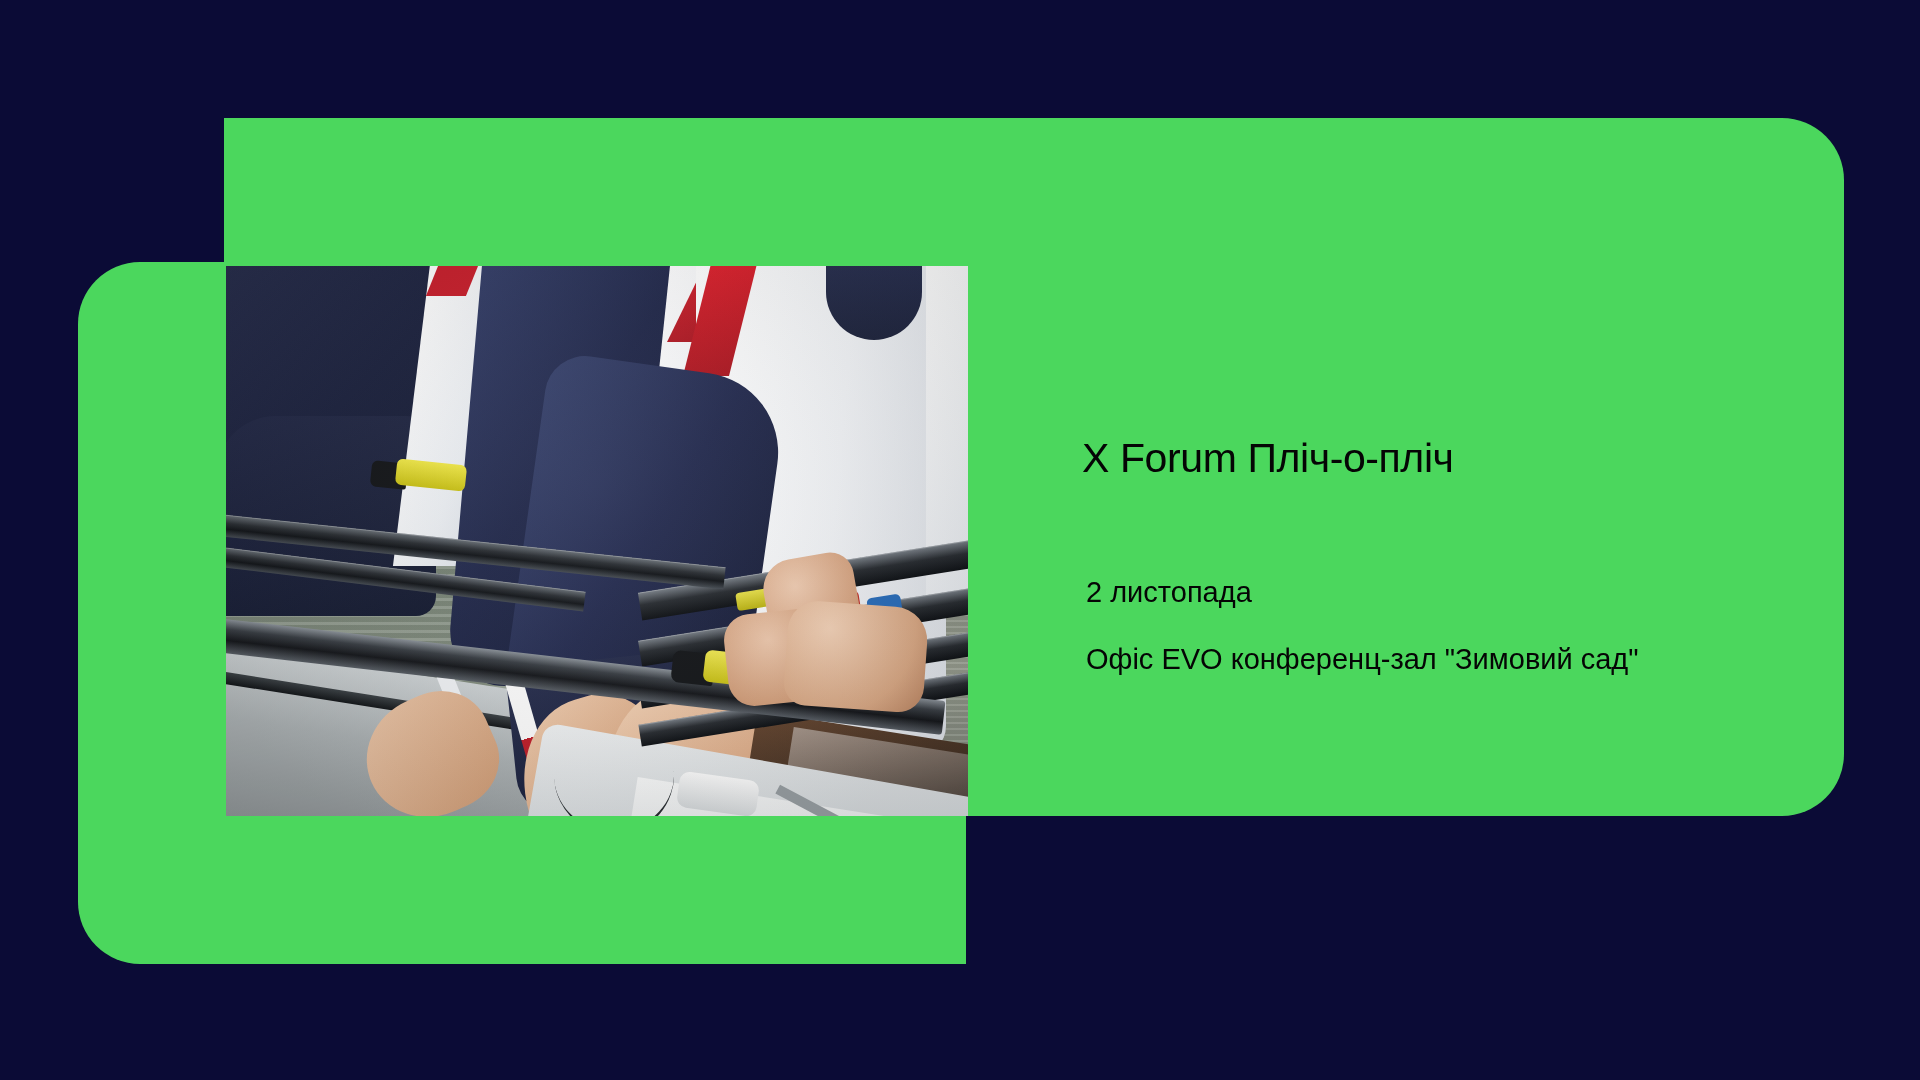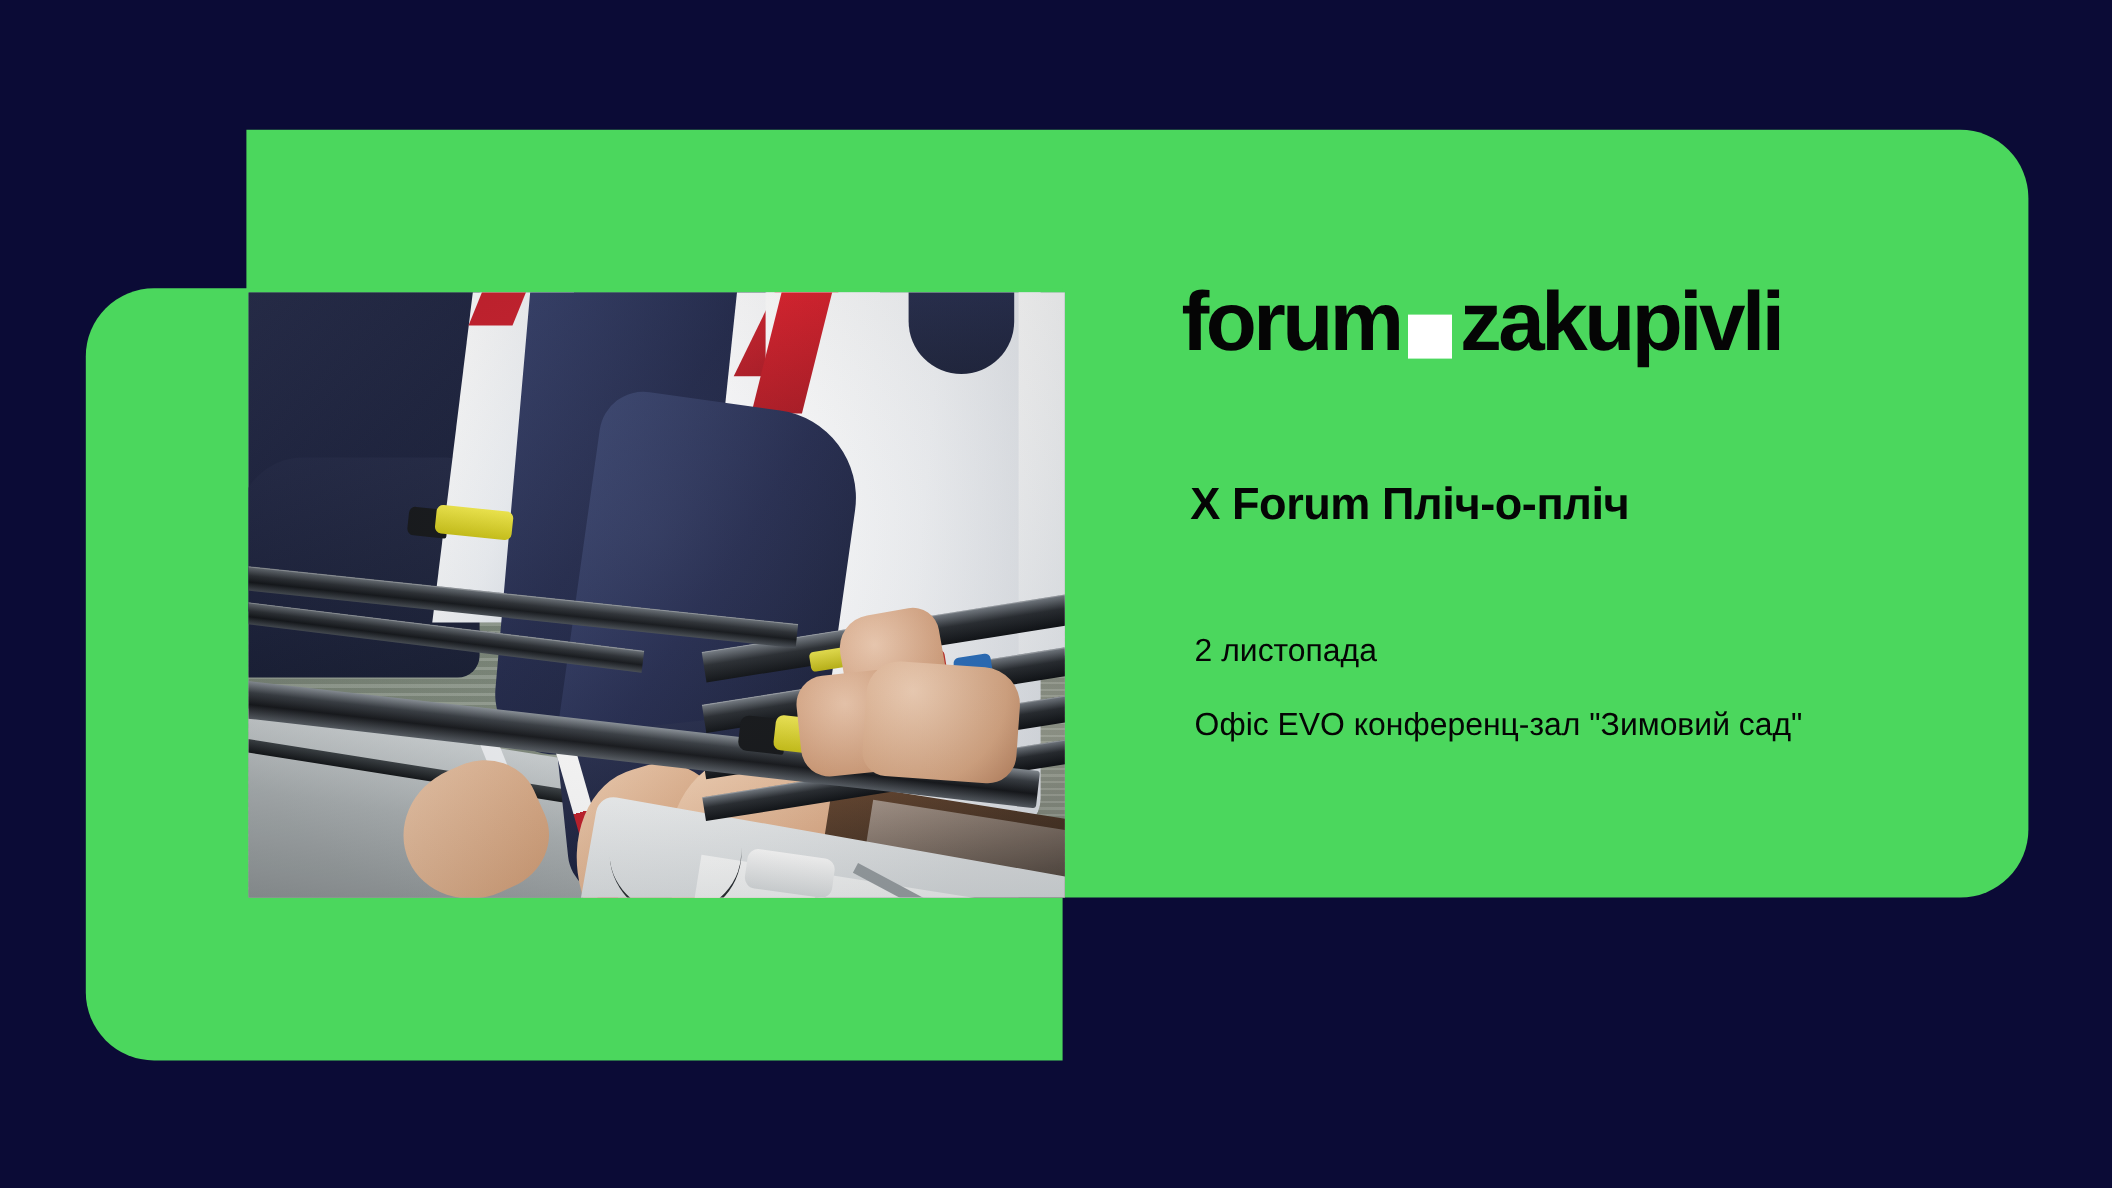--- a/index.html
+++ b/index.html
@@ -327,21 +327,21 @@
     background: #ffffff;
     margin: 0 7px 5px 7px;
   }
 
   .headline {
     position: absolute;
     left: 1082px;
     top: 435px;
     color: #050505;
     font-size: 41px;
-    font-weight: 700;
+    font-weight: 400;
     letter-spacing: -0.4px;
     white-space: nowrap;
   }
 
   .details {
     position: absolute;
     left: 1086px;
     top: 570px;
     width: 700px;
     color: #050505;
@@ -417,25 +417,20 @@
       <div class="oar-big"></div>
       <div class="grip-blk2"></div>
       <div class="grip-y2"></div>
       <div class="hand-2"></div>
       <div class="hand-3"></div>
 
       <div class="ph-soft"></div>
     </div>
   </div>
 
-  <div class="logo">
-    <span>forum</span>
-    <span class="sq"></span>
-    <span>zakupivli</span>
-  </div>
 
   <div class="headline">X Forum Пліч-о-пліч</div>
 
   <div class="details">
     <div class="date">2 листопада</div>
     <div class="venue">Офіс EVO конференц-зал "Зимовий сад"</div>
   </div>
 
 </div>
 

